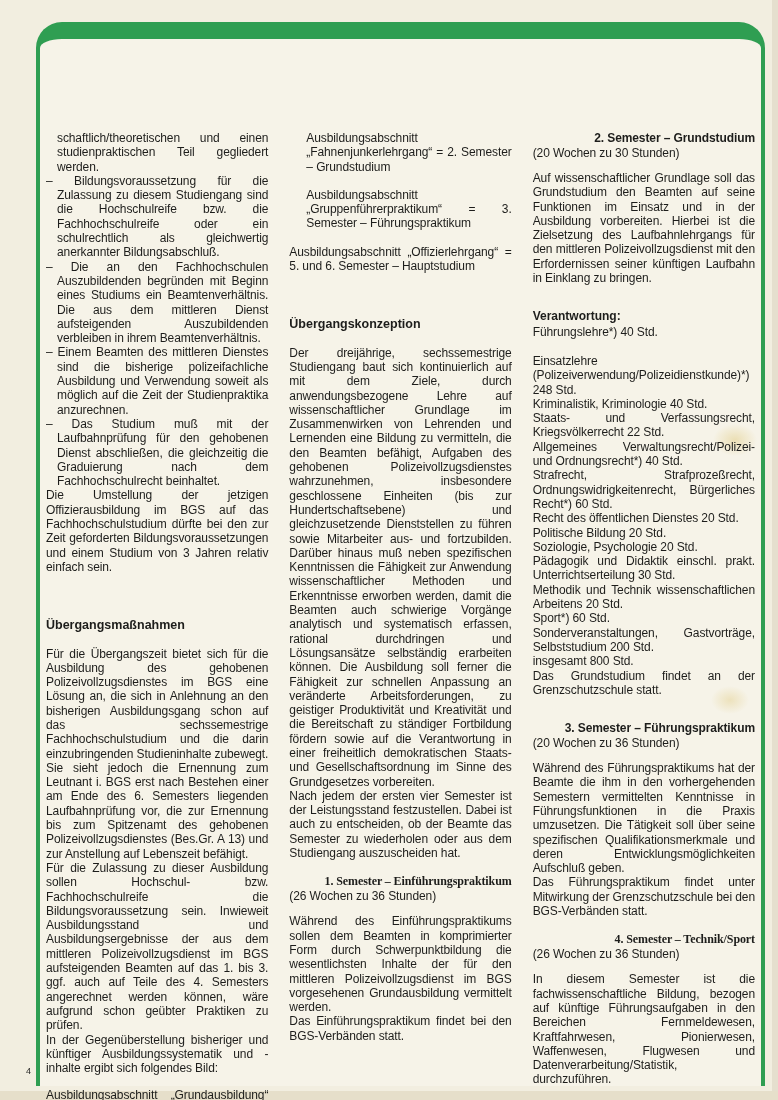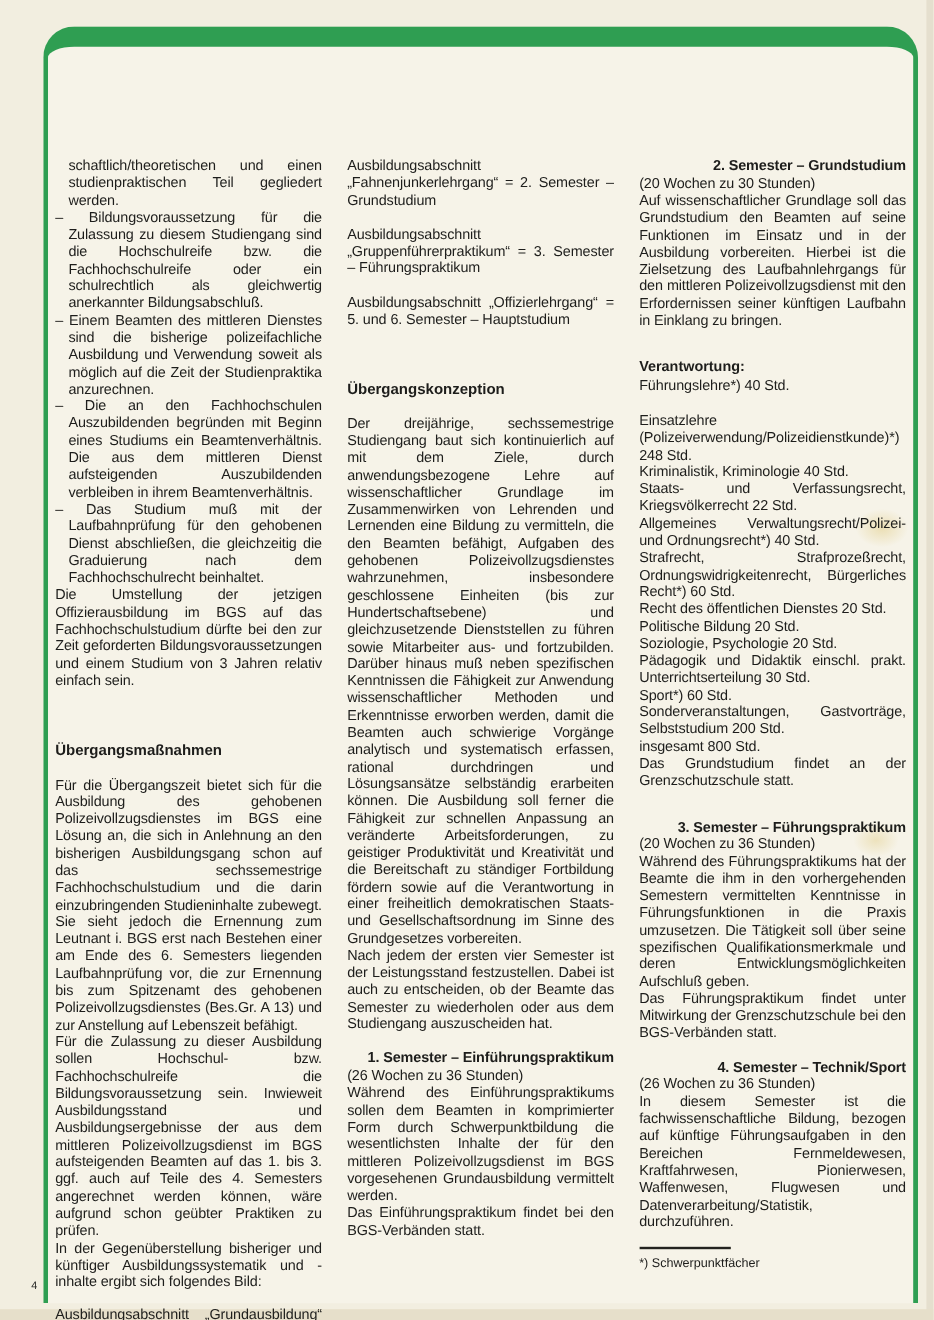--- a/index.html
+++ b/index.html
@@ -60,23 +60,23 @@
   .dash { padding-left: 11px; text-indent: -11px; }
 
   .heading {
     font-size: 12.5px; font-weight: bold; line-height: 14.3px;
     margin-bottom: 14px;
   }
   .sem-title { font-size: 12px; font-weight: bold; line-height: 14.5px; letter-spacing: -0.1px; text-align: right; }
   .sem-sub   { font-size: 12px; line-height: 14.5px; letter-spacing: -0.1px; }
   .sub-heading { font-size: 12px; font-weight: bold; line-height: 14.3px; margin-bottom: 1px; }
 
-  .mb     { margin-bottom: 14px; }
-  .mt     { margin-top: 14px; }
-  .mt-sm  { }
+  .mb     { margin-bottom: 14px; margin-left: 17px; }
+  .mt     { margin-top: 14px; font-family: Liberation Serif, serif; }
+  .mt-sm  { margin-top: 11px; }
   .mt-xs  { margin-top: 15px; }
   .mt-md  { margin-top: 24px; }
   .mt-lg  { margin-top: 44px; }
   .gap-top{ margin-top: 13px; }
 
   .footnote { margin-top: 14px; }
   .fn-rule { width: 76px; border-top: 2px solid #23231f; }
   .fn-text { font-size: 10.5px; line-height: 12px; margin-top: 6px; letter-spacing: 0; }
 </style>
 </head>
@@ -89,22 +89,22 @@
   <div class="edge-right"></div>
   <div class="edge-bottom"></div>
 
   <div class="pagenum">4</div>
 
   <div class="content">
 
     <div class="col">
       <p class="para hang">schaftlich/theoretischen und einen studienpraktischen Teil gegliedert werden.</p>
       <p class="para dash">– Bildungsvoraussetzung für die Zulassung zu diesem Studiengang sind die Hochschulreife bzw. die Fachhochschulreife oder ein schulrechtlich als gleichwertig anerkannter Bildungsabschluß.</p>
+      <p class="para dash">– Die an den Fachhochschulen Auszubildenden begründen mit Beginn eines Studiums ein Beamtenverhältnis. Die aus dem mittleren Dienst aufsteigenden Auszubildenden verbleiben in ihrem Beamtenverhältnis.</p>
       <p class="para dash">– Einem Beamten des mittleren Dienstes sind die bisherige polizeifachliche Ausbildung und Verwendung soweit als möglich auf die Zeit der Studienpraktika anzurechnen.</p>
-      <p class="para dash">– Die an den Fachhochschulen Auszubildenden begründen mit Beginn eines Studiums ein Beamtenverhältnis. Die aus dem mittleren Dienst aufsteigenden Auszubildenden verbleiben in ihrem Beamtenverhältnis.</p>
       <p class="para dash">– Das Studium muß mit der Laufbahnprüfung für den gehobenen Dienst abschließen, die gleichzeitig die Graduierung nach dem Fachhochschulrecht beinhaltet.</p>
       <p class="para">Die Umstellung der jetzigen Offizierausbildung im BGS auf das Fachhochschulstudium dürfte bei den zur Zeit geforderten Bildungsvoraussetzungen und einem Studium von 3 Jahren relativ einfach sein.</p>
       <h3 class="heading mt-lg">Übergangsmaßnahmen</h3>
       <p class="para">Für die Übergangszeit bietet sich für die Ausbildung des gehobenen Polizeivollzugsdienstes im BGS eine Lösung an, die sich in Anlehnung an den bisherigen Ausbildungsgang schon auf das sechssemestrige Fachhochschulstudium und die darin einzubringenden Studieninhalte zubewegt. Sie sieht jedoch die Ernennung zum Leutnant i. BGS erst nach Bestehen einer am Ende des 6. Semesters liegenden Laufbahnprüfung vor, die zur Ernennung bis zum Spitzenamt des gehobenen Polizeivollzugsdienstes (Bes.Gr. A 13) und zur Anstellung auf Lebenszeit befähigt.</p>
       <p class="para">Für die Zulassung zu dieser Ausbildung sollen Hochschul- bzw. Fachhochschulreife die Bildungsvoraussetzung sein. Inwieweit Ausbildungsstand und Ausbildungsergebnisse der aus dem mittleren Polizeivollzugsdienst im BGS aufsteigenden Beamten auf das 1. bis 3. ggf. auch auf Teile des 4. Semesters angerechnet werden können, wäre aufgrund schon geübter Praktiken zu prüfen.</p>
       <p class="para">In der Gegenüberstellung bisheriger und künftiger Ausbildungssystematik und -inhalte ergibt sich folgendes Bild:</p>
       <p class="para gap-top">Ausbildungsabschnitt „Grundausbildung“ = 1. Semester – Einführungspraktikum</p>
     </div>
 
     <div class="col">
@@ -128,20 +128,21 @@
       <p class="para">Führungslehre*) 40 Std.</p>
       <p class="para mt-xs">Einsatzlehre (Polizeiverwendung/Polizeidienstkunde)*) 248 Std.</p>
       <p class="para">Kriminalistik, Kriminologie 40 Std.</p>
       <p class="para">Staats- und Verfassungsrecht, Kriegsvölkerrecht 22 Std.</p>
       <p class="para">Allgemeines Verwaltungsrecht/Polizei- und Ordnungsrecht*) 40 Std.</p>
       <p class="para">Strafrecht, Strafprozeßrecht, Ordnungswidrigkeitenrecht, Bürgerliches Recht*) 60 Std.</p>
       <p class="para">Recht des öffentlichen Dienstes 20 Std.</p>
       <p class="para">Politische Bildung 20 Std.</p>
       <p class="para">Soziologie, Psychologie 20 Std.</p>
       <p class="para">Pädagogik und Didaktik einschl. prakt. Unterrichtserteilung 30 Std.</p>
+      <p class="para">Methodik und Technik wissenschaftlichen Arbeitens 20 Std.</p>
       <p class="para">Sport*) 60 Std.</p>
       <p class="para">Sonderveranstaltungen, Gastvorträge, Selbststudium 200 Std.</p>
       <p class="para">insgesamt 800 Std.</p>
       <p class="para">Das Grundstudium findet an der Grenzschutzschule statt.</p>
       <h3 class="sem-title mt-md">3. Semester – Führungspraktikum</h3>
       <p class="sem-sub">(20 Wochen zu 36 Stunden)</p>
       <p class="para mt-sm">Während des Führungspraktikums hat der Beamte die ihm in den vorhergehenden Semestern vermittelten Kenntnisse in Führungsfunktionen in die Praxis umzusetzen. Die Tätigkeit soll über seine spezifischen Qualifikationsmerkmale und deren Entwicklungsmöglichkeiten Aufschluß geben.</p>
       <p class="para">Das Führungspraktikum findet unter Mitwirkung der Grenzschutzschule bei den BGS-Verbänden statt.</p>
       <h3 class="sem-title mt">4. Semester – Technik/Sport</h3>
       <p class="sem-sub">(26 Wochen zu 36 Stunden)</p>

